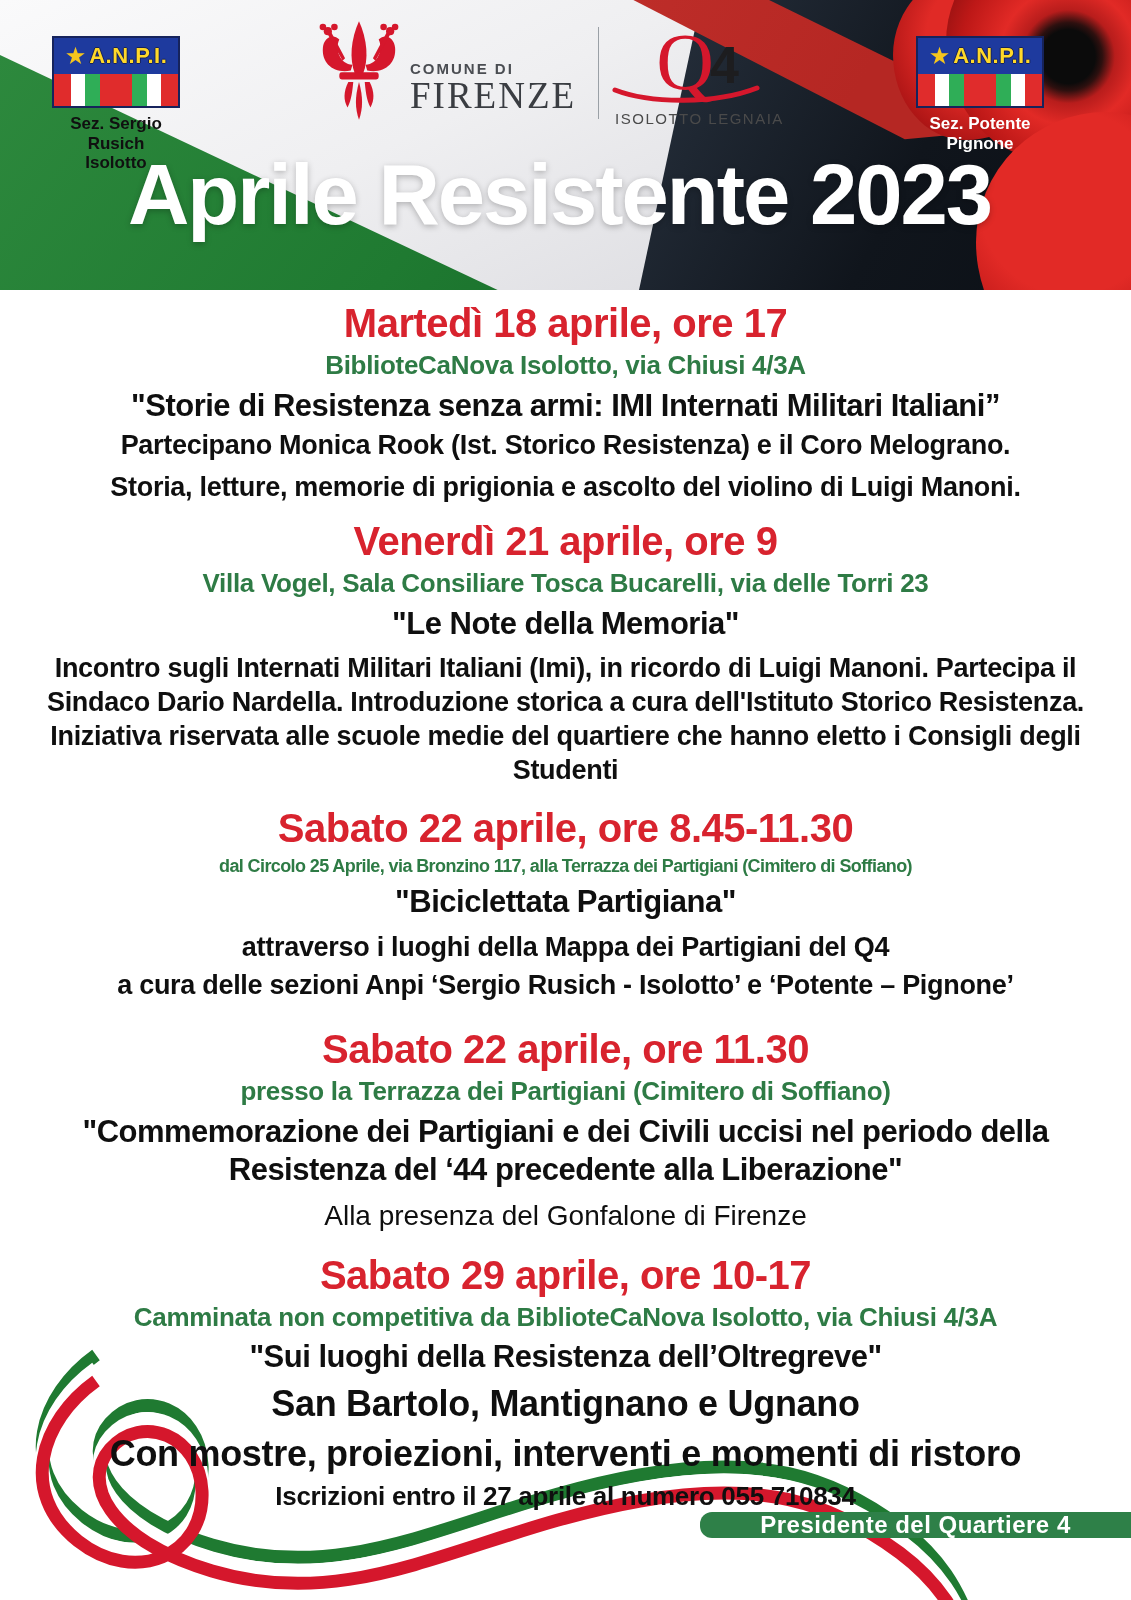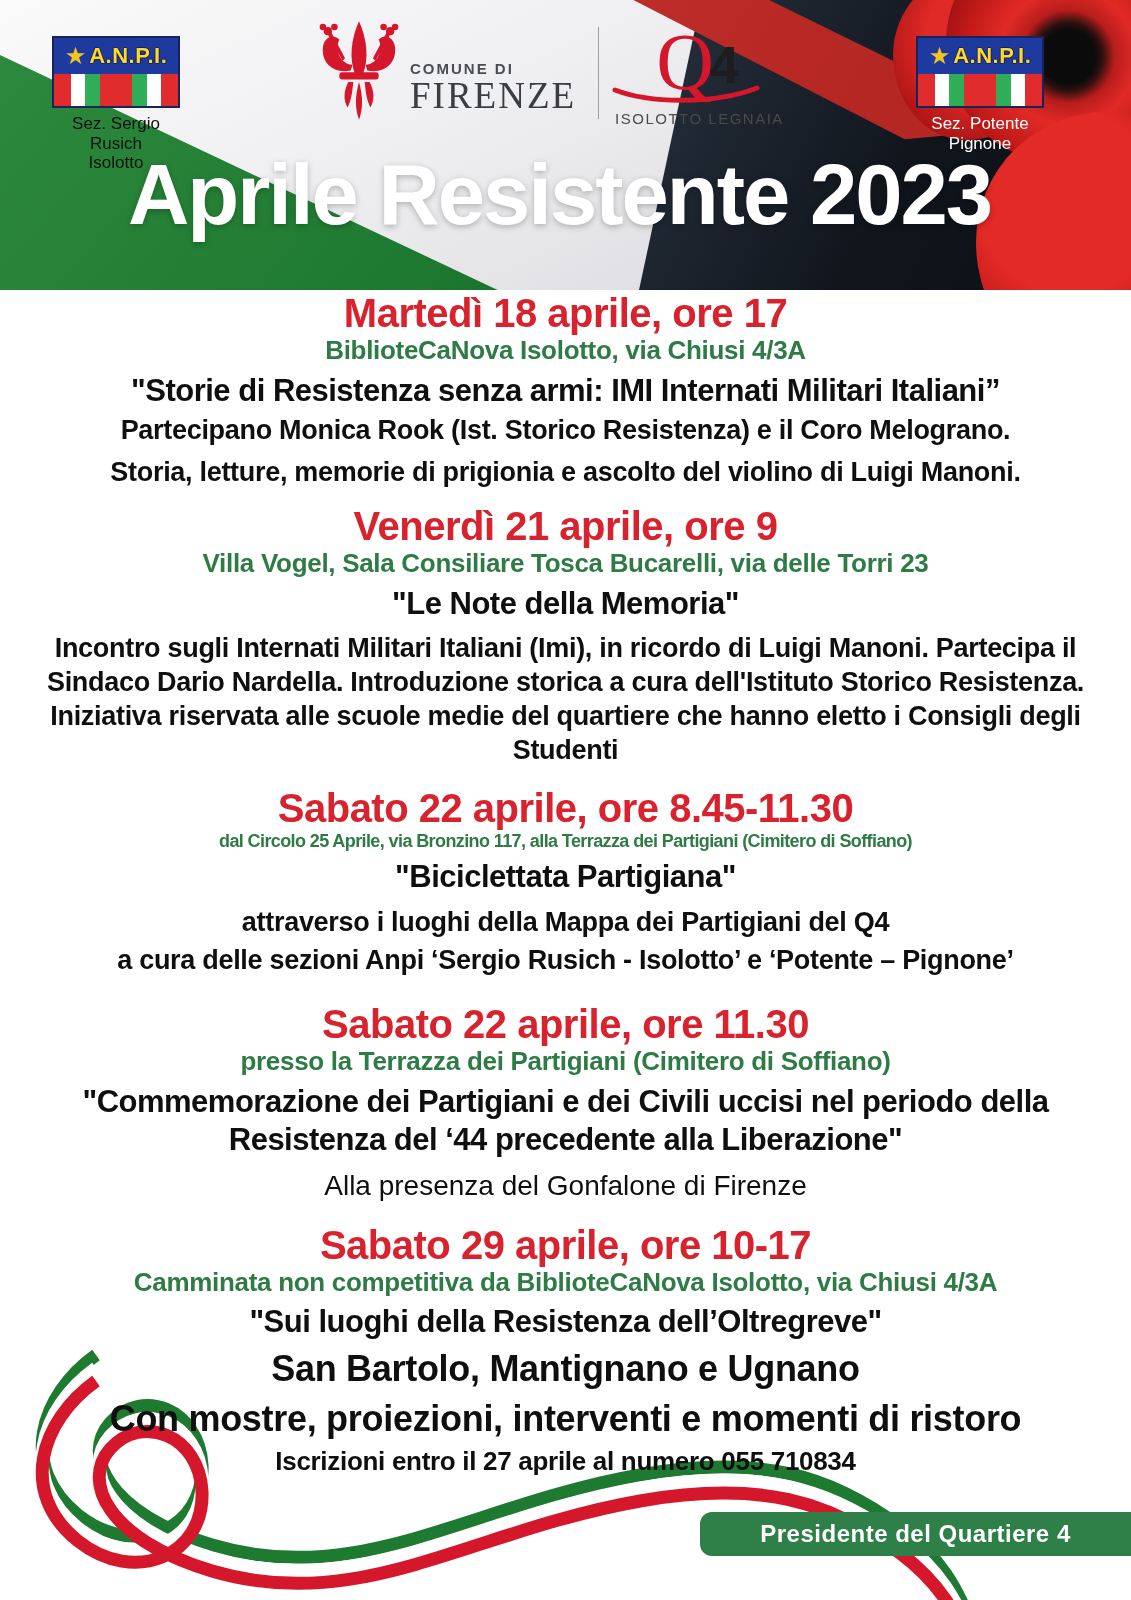--- a/index.html
+++ b/index.html
@@ -33,60 +33,60 @@
   .anpi.right{left:916px;top:36px;}
   .anpi-top{background:#1e3a9e;border:2px solid #16235c;border-bottom:none;height:36px;
     display:flex;align-items:center;justify-content:center;gap:3px;}
   .anpi-star{color:#f5c51d;font-size:24px;line-height:1;}
   .anpi-acronym{color:#ffd829;font-weight:bold;font-size:22px;letter-spacing:0.5px;
     text-shadow:-1px 0 #16235c,1px 0 #16235c,0 -1px #16235c,0 1px #16235c;}
   .anpi-band{display:flex;height:32px;border:2px solid #16235c;border-top:none;}
   .anpi-band span{display:block;height:100%;}
   .st-r{background:#e02c2c;}.st-w{background:#ffffff;}.st-g{background:#2fae57;}
   .w14{width:14%;}.w11{width:11%;}.w12{width:12%;}.w26{width:26%;}
-  .anpi-caption{margin-top:6px;font-weight:normal;font-size:17px;line-height:1.15;color:#101010;}
+  .anpi-caption{margin-top:6px;font-weight:bold;font-size:17px;line-height:1.15;color:#101010;}
   .anpi.right .anpi-caption{color:#ffffff;}
   .comune-group{position:absolute;left:318px;top:14px;display:flex;align-items:center;}
   .giglio{width:82px;height:118px;}
   .comune-text{margin-left:10px;margin-top:28px;color:#3c3f44;}
   .comune-line1{font-size:15px;letter-spacing:2px;font-weight:bold;color:#4a4d52;}
   .comune-line2{font-family:"Liberation Serif",serif;font-size:37px;letter-spacing:2px;color:#3a3d42;line-height:1;}
   .divider{width:1px;height:92px;background:#9aa0a6;margin:0 16px 0 22px;}
   .q4{position:relative;text-align:center;margin-top:4px;}
   .q4-mark{position:relative;line-height:1;}
   .q4-q{font-family:"Liberation Serif",serif;font-size:80px;color:#d5172c;line-height:0.95;}
   .q4-n{font-size:52px;color:#1d1d1f;font-weight:bold;position:relative;top:-6px;left:-4px;}
   .q4-swash{position:absolute;left:-4px;bottom:-6px;}
   .q4-caption{margin-top:10px;font-size:15px;letter-spacing:1.5px;color:#4a4a4a;}
   .title{position:absolute;left:0;right:12px;top:152px;margin:0;text-align:center;
     color:#ffffff;font-size:85px;font-weight:bold;letter-spacing:-2px;line-height:1;
     text-shadow:0 2px 6px rgba(0,0,0,0.25);}
   
   .content{position:absolute;top:290px;left:0;width:1131px;text-align:center;z-index:2;}
   .event{margin:0;}
   .date{margin:0;color:#d8232e;font-size:40px;font-weight:bold;letter-spacing:-0.5px;line-height:1.15;}
-  .loc{color:#2e7b45;font-size:26px;font-weight:bold;letter-spacing:-0.3px;line-height:1.15;}
+  .loc{margin-top:5px;color:#2e7b45;font-size:26px;font-weight:bold;letter-spacing:-0.3px;line-height:1.15;}
   .etitle{margin-top:6px;color:#0f0f0f;font-size:31px;font-weight:bold;letter-spacing:-0.5px;line-height:1.25;}
   .detail{margin:8px auto 0 auto;color:#0f0f0f;font-size:27px;font-weight:bold;letter-spacing:-0.3px;line-height:1.26;}
   .detail.regular{font-weight:normal;letter-spacing:0;}
-  .ev1{padding-top:0;}
+  .ev1{padding-top:10px;}
   .ev2{margin-top:14px;}
   .ev2 .detail{max-width:1085px;}
   .ev3{margin-top:18px;}
   .ev3 .loc{font-size:18px;letter-spacing:-0.6px;}
   .ev3 .detail + .detail{margin-top:4px;}
   .ev4{margin-top:24px;}
   .ev4 .etitle{max-width:1010px;margin-left:auto;margin-right:auto;}
   .ev4 .detail{font-size:28px;}
   .ev5{margin-top:18px;}
   .ev5 .detail{margin-top:4px;font-size:36px;}
   .ev5 .detail.small{font-size:26px;}
   
   .ribbon{position:absolute;left:0;top:1330px;z-index:1;}
-  .badge{position:absolute;left:700px;right:0;top:1512px;height:44px;z-index:2;
+  .badge{position:absolute;left:700px;right:0;top:1512px;height:26px;z-index:2;
     background:#2e8048;border-radius:12px 0 0 12px;display:flex;align-items:center;justify-content:center;
     color:#ffffff;font-weight:bold;font-size:24px;letter-spacing:0.5px;}
 </style>
 </head>
 <body>
 
 <div class="poster">
 
   <div class="header">
     <div class="fabric-white"></div>

